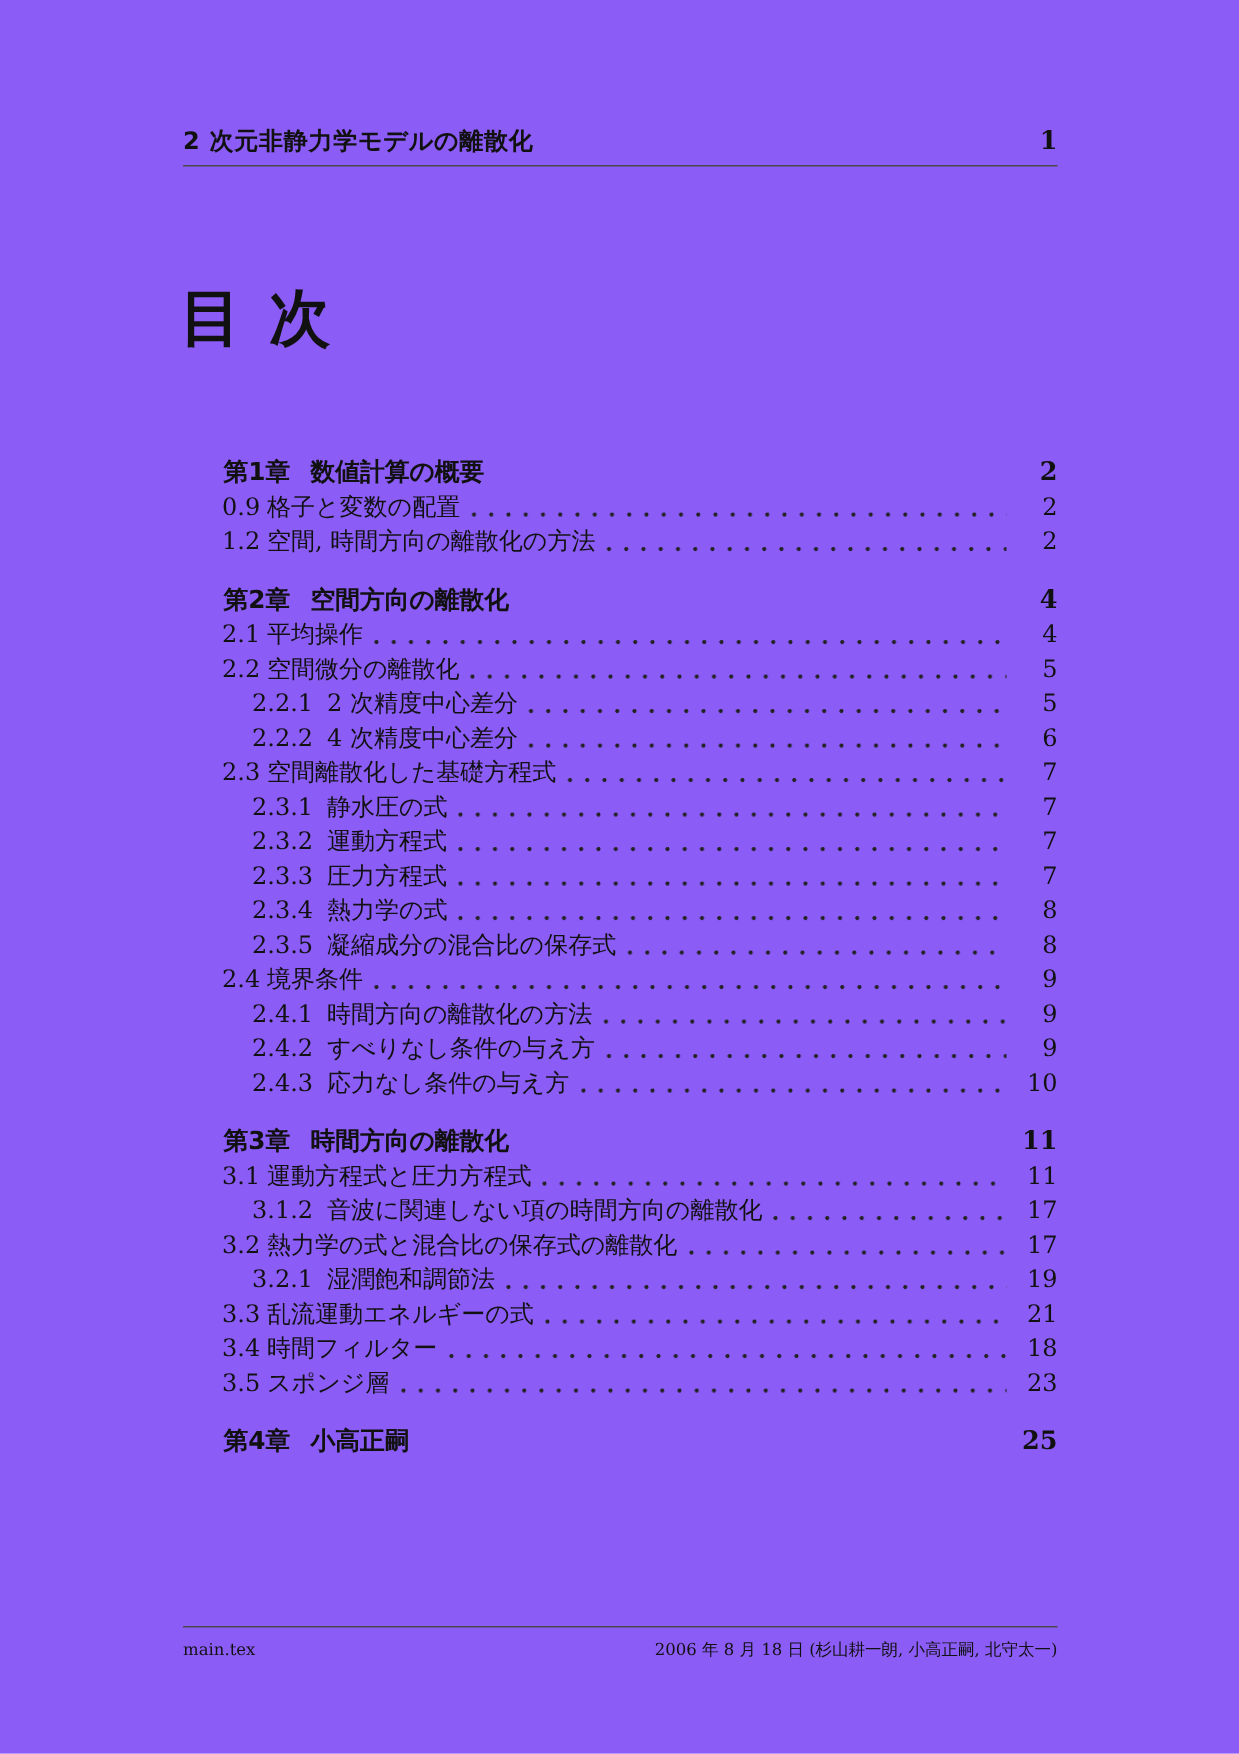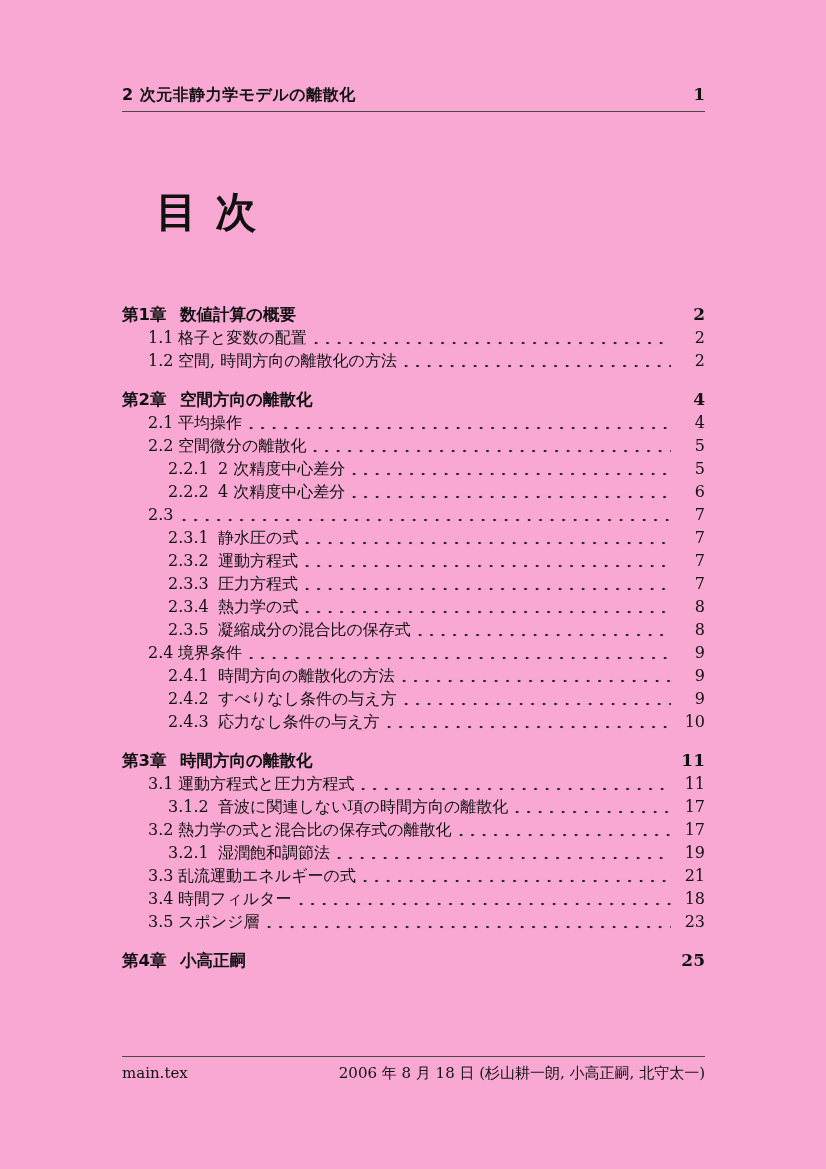--- a/index.html
+++ b/index.html
@@ -11,21 +11,21 @@
     width: 826px;
     height: 1169px;
     position: relative;
     font-family: "DejaVu Serif", "Liberation Serif", serif;
     color: #111111;
     overflow: hidden;
   }
   .page {
     position: absolute;
     inset: 0;
-    background: #f9a8d4;
+    background: #8b5cf6;
   }
 
   
   .header {
     position: absolute;
     left: 122px;
     right: 121px;
     top: 84px;
     display: flex;
     justify-content: space-between;
@@ -47,21 +47,20 @@
   
   .toc-title {
     position: absolute;
     left: 120px;
     top: 188px;
     font-family: "DejaVu Sans", "Liberation Sans", sans-serif;
     font-weight: bold;
     font-size: 41px;
     letter-spacing: 2px;
     line-height: 1.2;
-    margin-left: 36px;
   }
 
   
   .toc {
     position: absolute;
     left: 122px;
     top: 287px;
     width: 583px;
     font-size: 16px;
   }
@@ -71,21 +70,21 @@
     height: 23px;
     line-height: 23px;
     white-space: nowrap;
   }
   .chapter-row {
     margin-top: 16px;
     font-family: "DejaVu Sans", "Liberation Sans", sans-serif;
     font-weight: bold;
     font-size: 16.5px;
   }
-  .chapter-label { flex: none; width: 58px; }
+  .chapter-label { flex: none; width: 58px; margin-left: 27px; }
   .chapter-title { flex: 1; }
   .chapter-row .page-num {
     font-family: "DejaVu Serif", "Liberation Serif", serif;
     font-size: 17px;
   }
   .entry-row { font-size: 16px; }
   .entry-row.level1 { padding-left: 26px; }
   .entry-row.level1 .entry-num { flex: none; width: 30px; }
   .entry-row.level2 { padding-left: 46px; }
   .entry-row.level2 .entry-num { flex: none; width: 50px; }
@@ -102,27 +101,27 @@
     flex: none;
     min-width: 25px;
     text-align: right;
   }
 
   
   .footer {
     position: absolute;
     left: 122px;
     right: 121px;
-    top: 1056px;
+    top: 1084px;
     border-top: 1.3px solid #4a4a4a;
     padding-top: 7px;
     display: flex;
     justify-content: space-between;
     align-items: baseline;
-    font-size: 15px;
+    font-size: 11px;
   }
 </style>
 </head>
 <body>
 
 <div class="page">
 
   <div class="header">
     <span class="header-title">2 次元非静力学モデルの離散化</span>
     <span class="header-page">1</span>
@@ -130,21 +129,21 @@
 
   <div class="toc-title">目 次</div>
 
   <div class="toc">
       <div class="row chapter-row">
         <span class="chapter-label">第1章</span>
         <span class="chapter-title">数値計算の概要</span>
         <span class="page-num">2</span>
       </div>
       <div class="row entry-row level1">
-        <span class="entry-num">1.1</span>
+        <span class="entry-num">0.9</span>
         <span class="entry-title">格子と変数の配置</span>
         <span class="leader"></span>
         <span class="page-num">2</span>
       </div>
       <div class="row entry-row level1">
         <span class="entry-num">1.2</span>
         <span class="entry-title">空間, 時間方向の離散化の方法</span>
         <span class="leader"></span>
         <span class="page-num">2</span>
       </div>
@@ -172,20 +171,21 @@
         <span class="page-num">5</span>
       </div>
       <div class="row entry-row level2">
         <span class="entry-num">2.2.2</span>
         <span class="entry-title">4 次精度中心差分</span>
         <span class="leader"></span>
         <span class="page-num">6</span>
       </div>
       <div class="row entry-row level1">
         <span class="entry-num">2.3</span>
+        <span class="entry-title">空間離散化した基礎方程式</span>
         <span class="leader"></span>
         <span class="page-num">7</span>
       </div>
       <div class="row entry-row level2">
         <span class="entry-num">2.3.1</span>
         <span class="entry-title">静水圧の式</span>
         <span class="leader"></span>
         <span class="page-num">7</span>
       </div>
       <div class="row entry-row level2">

